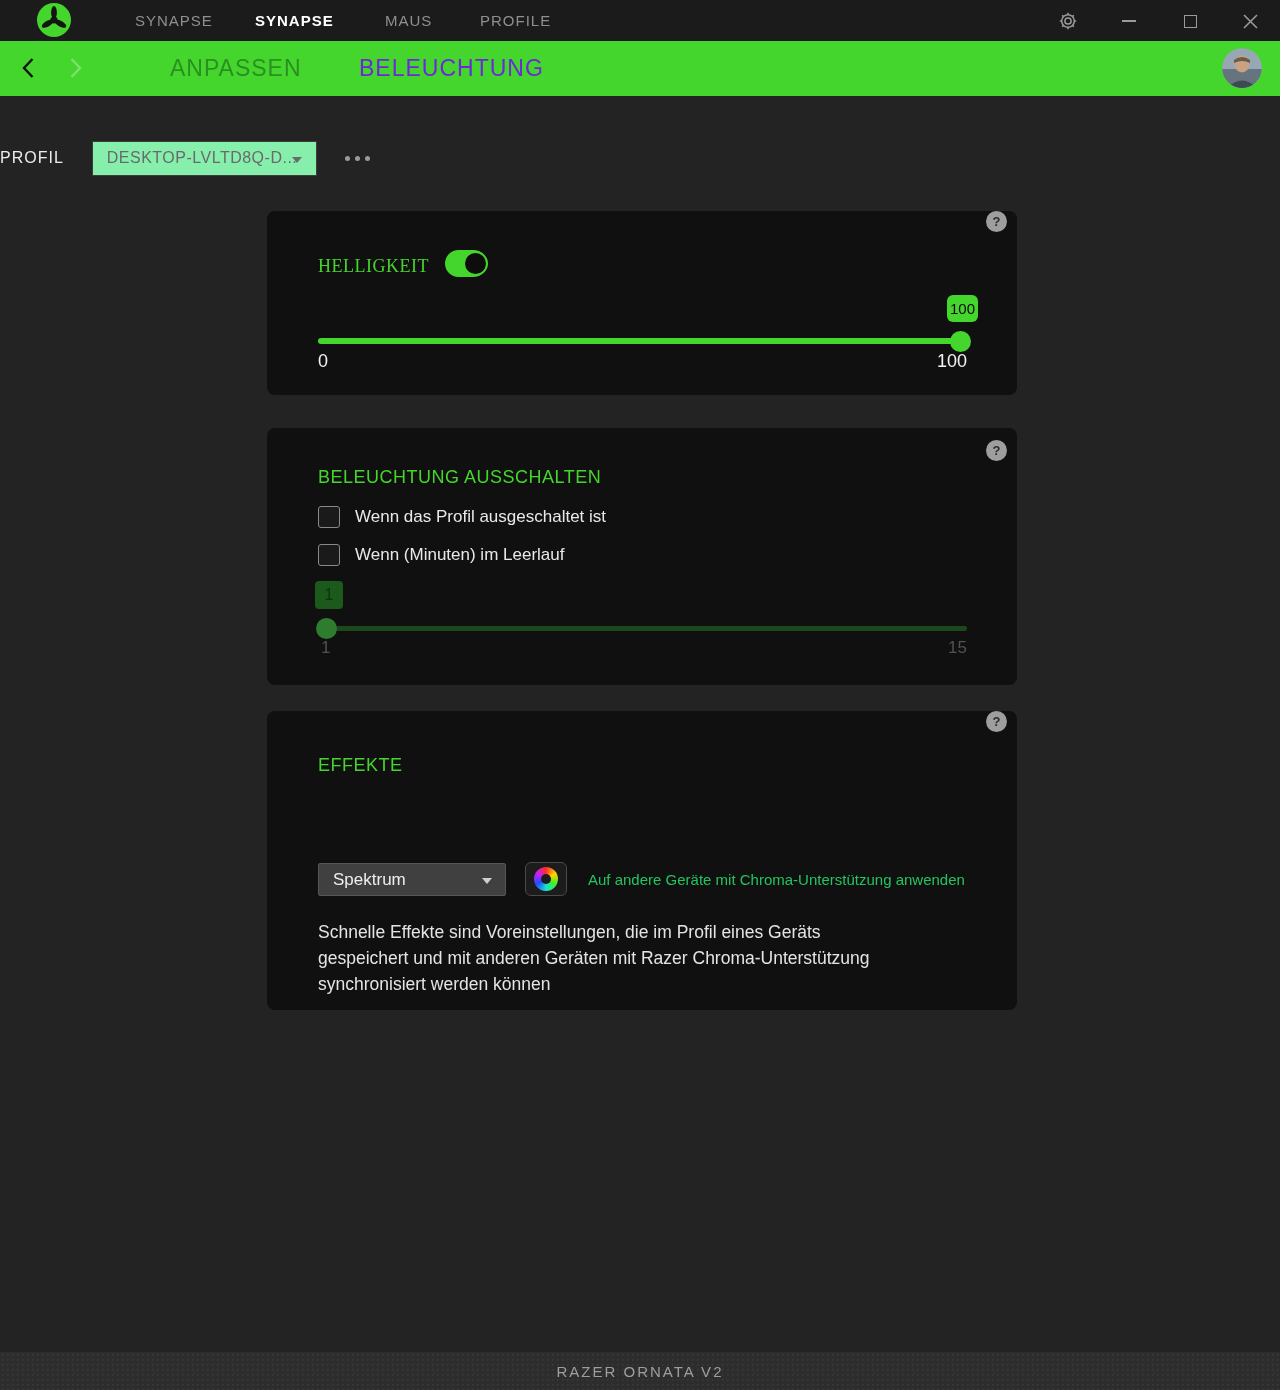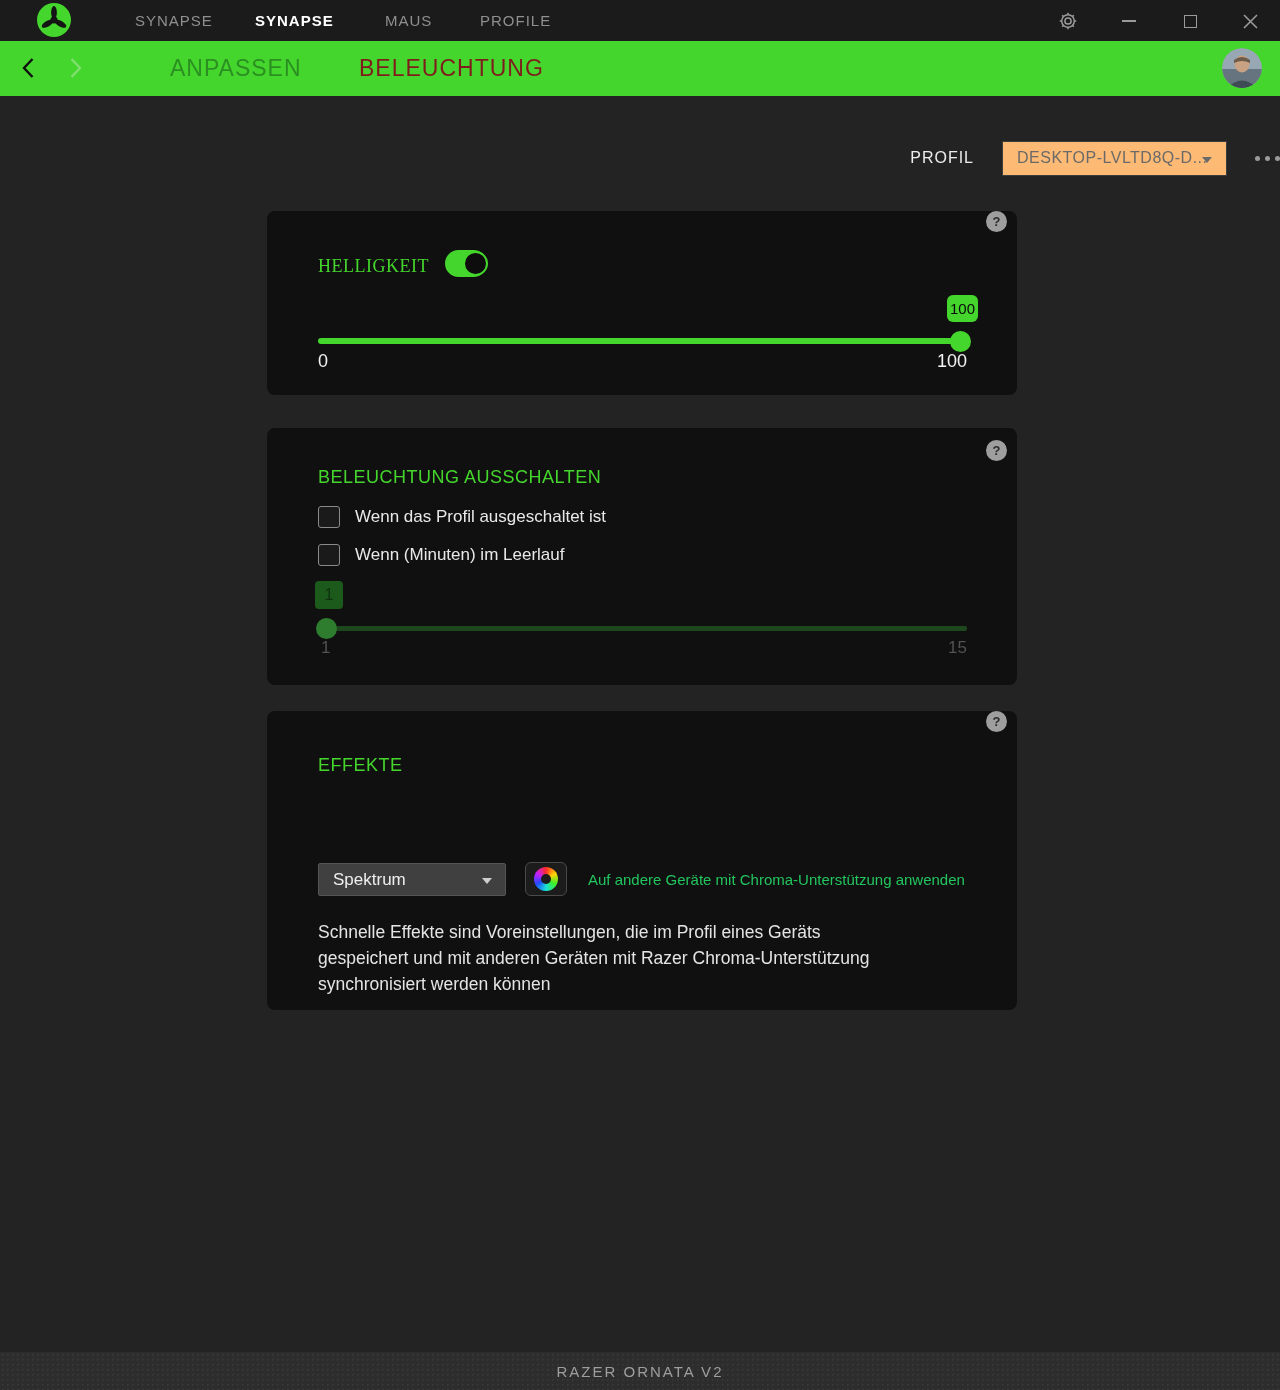--- a/index.html
+++ b/index.html
@@ -16,27 +16,27 @@
   .wb-gear { left:1055px; } .wb-min { left:1116px; } .wb-max { left:1177px; } .wb-close { left:1237px; }
   .min-glyph { width:14px; height:2px; background:#9a9a9a; }
   .max-glyph { width:13px; height:13px; border:1.5px solid #9a9a9a; }
 
   
   .greenbar { position:absolute; top:41px; left:0; width:1280px; height:55px; background:#44d62c; }
   .navchev { position:absolute; top:15px; width:24px; height:24px; display:flex; align-items:center; justify-content:center; }
   .chev-back { left:16px; } .chev-fwd { left:64px; }
   .crumb { position:absolute; top:0; height:55px; line-height:55px; font-size:23px; letter-spacing:1px;margin-left:37px; }
   .crumb.inactive { left:133px; color:#2b8f22; }
-  .crumb.active { left:322px; color:#7f1d1d; }
+  .crumb.active { left:322px; color:#6d28d9; }
   .avatar { position:absolute; left:1222px; top:7px; width:40px; height:40px; border-radius:50%; overflow:hidden; }
 
   
-  .profile-row { position:absolute; top:140px; left:0; width:1280px; height:36px; display:flex; align-items:center; justify-content:flex-end; gap:28px; }
+  .profile-row { position:absolute; top:140px; left:0; width:1280px; height:36px; display:flex; align-items:center; justify-content:flex-start; gap:28px; }
   .profile-label { color:#ededed; font-size:16px; letter-spacing:1px; }
-  .profile-select { position:relative; width:225px; height:35px; background:#fdba74; border:1px solid #3c3c3c; display:flex; align-items:center; padding:0 14px; }
+  .profile-select { position:relative; width:225px; height:35px; background:#86efac; border:1px solid #3c3c3c; display:flex; align-items:center; padding:0 14px; }
   .profile-select .val { color:#6a6a6a; font-size:16px; letter-spacing:0.5px; white-space:nowrap; overflow:hidden; }
   .caret { width:0; height:0; border-left:5px solid transparent; border-right:5px solid transparent; border-top:6px solid #6a6a6a; }
   .profile-select .caret { position:absolute; right:14px; top:15px; }
   .more-dots { display:flex; gap:5px; align-items:center; height:35px; }
   .more-dots i { width:5px; height:5px; border-radius:50%; background:#9a9a9a; }
 
   
   .card { position:absolute; left:267px; width:750px; background:#101010; border-radius:8px; }
   .card1 { top:211px; height:184px; }
   .card2 { top:428px; height:257px; }

